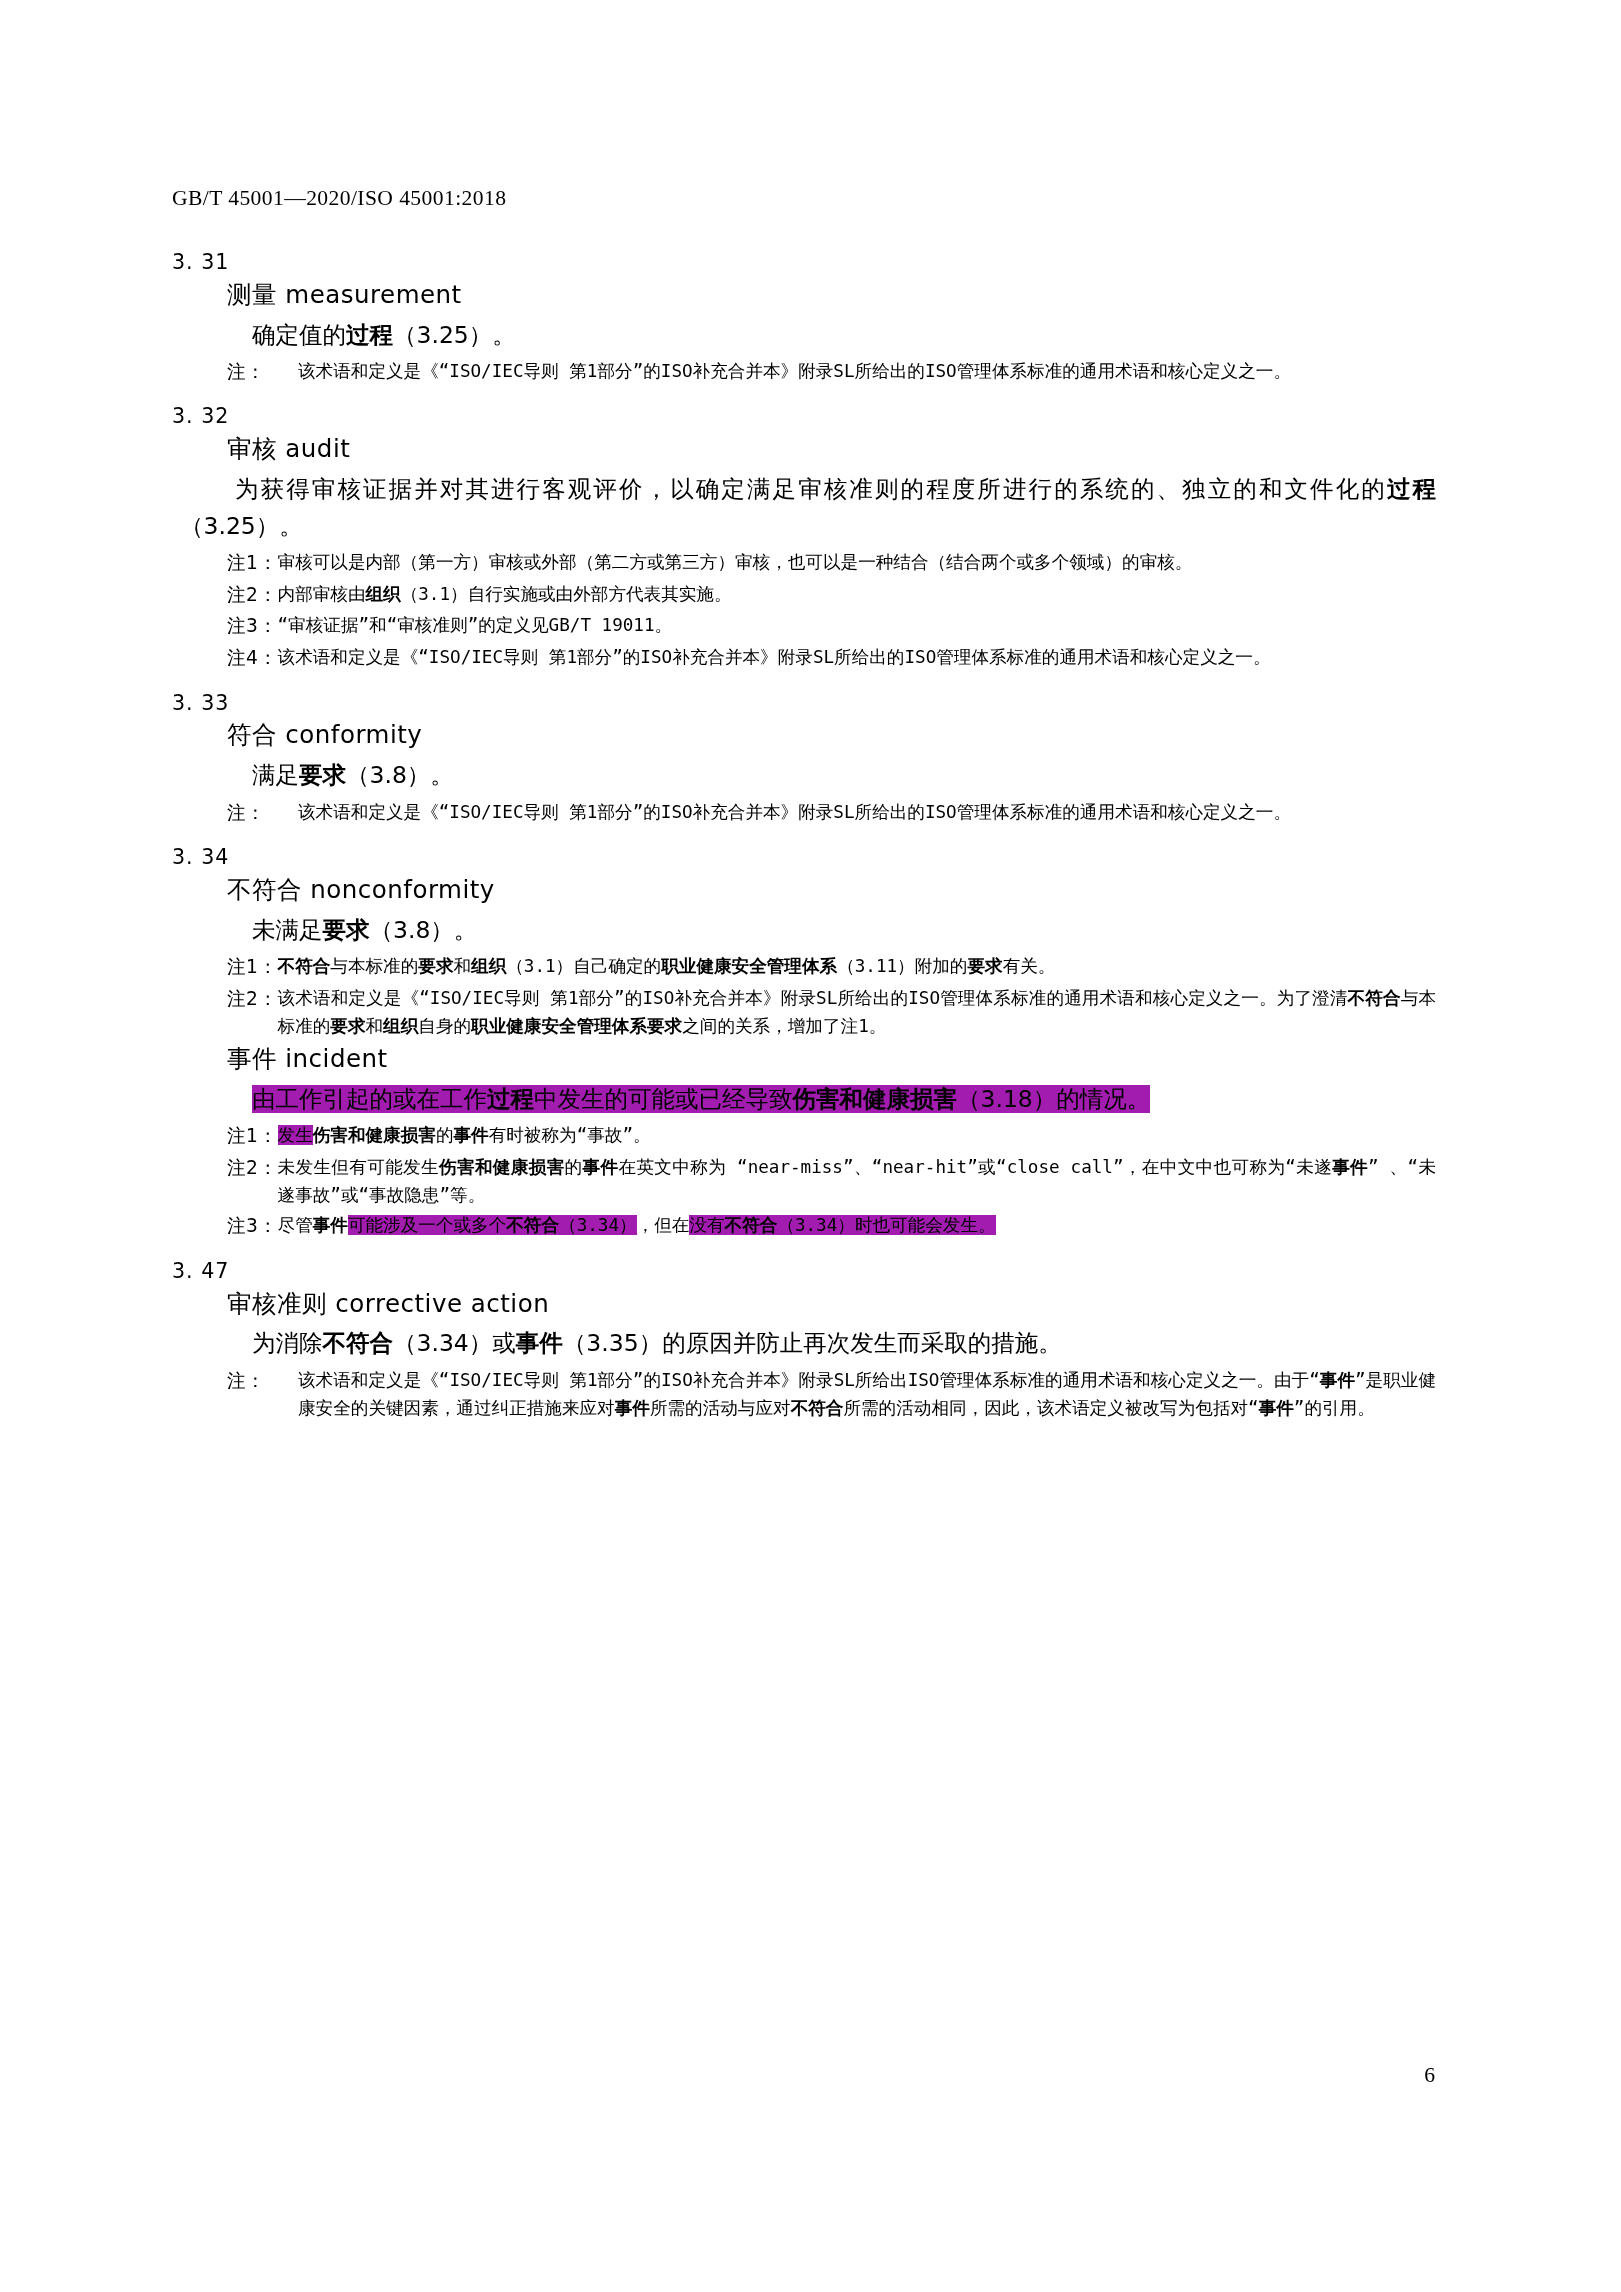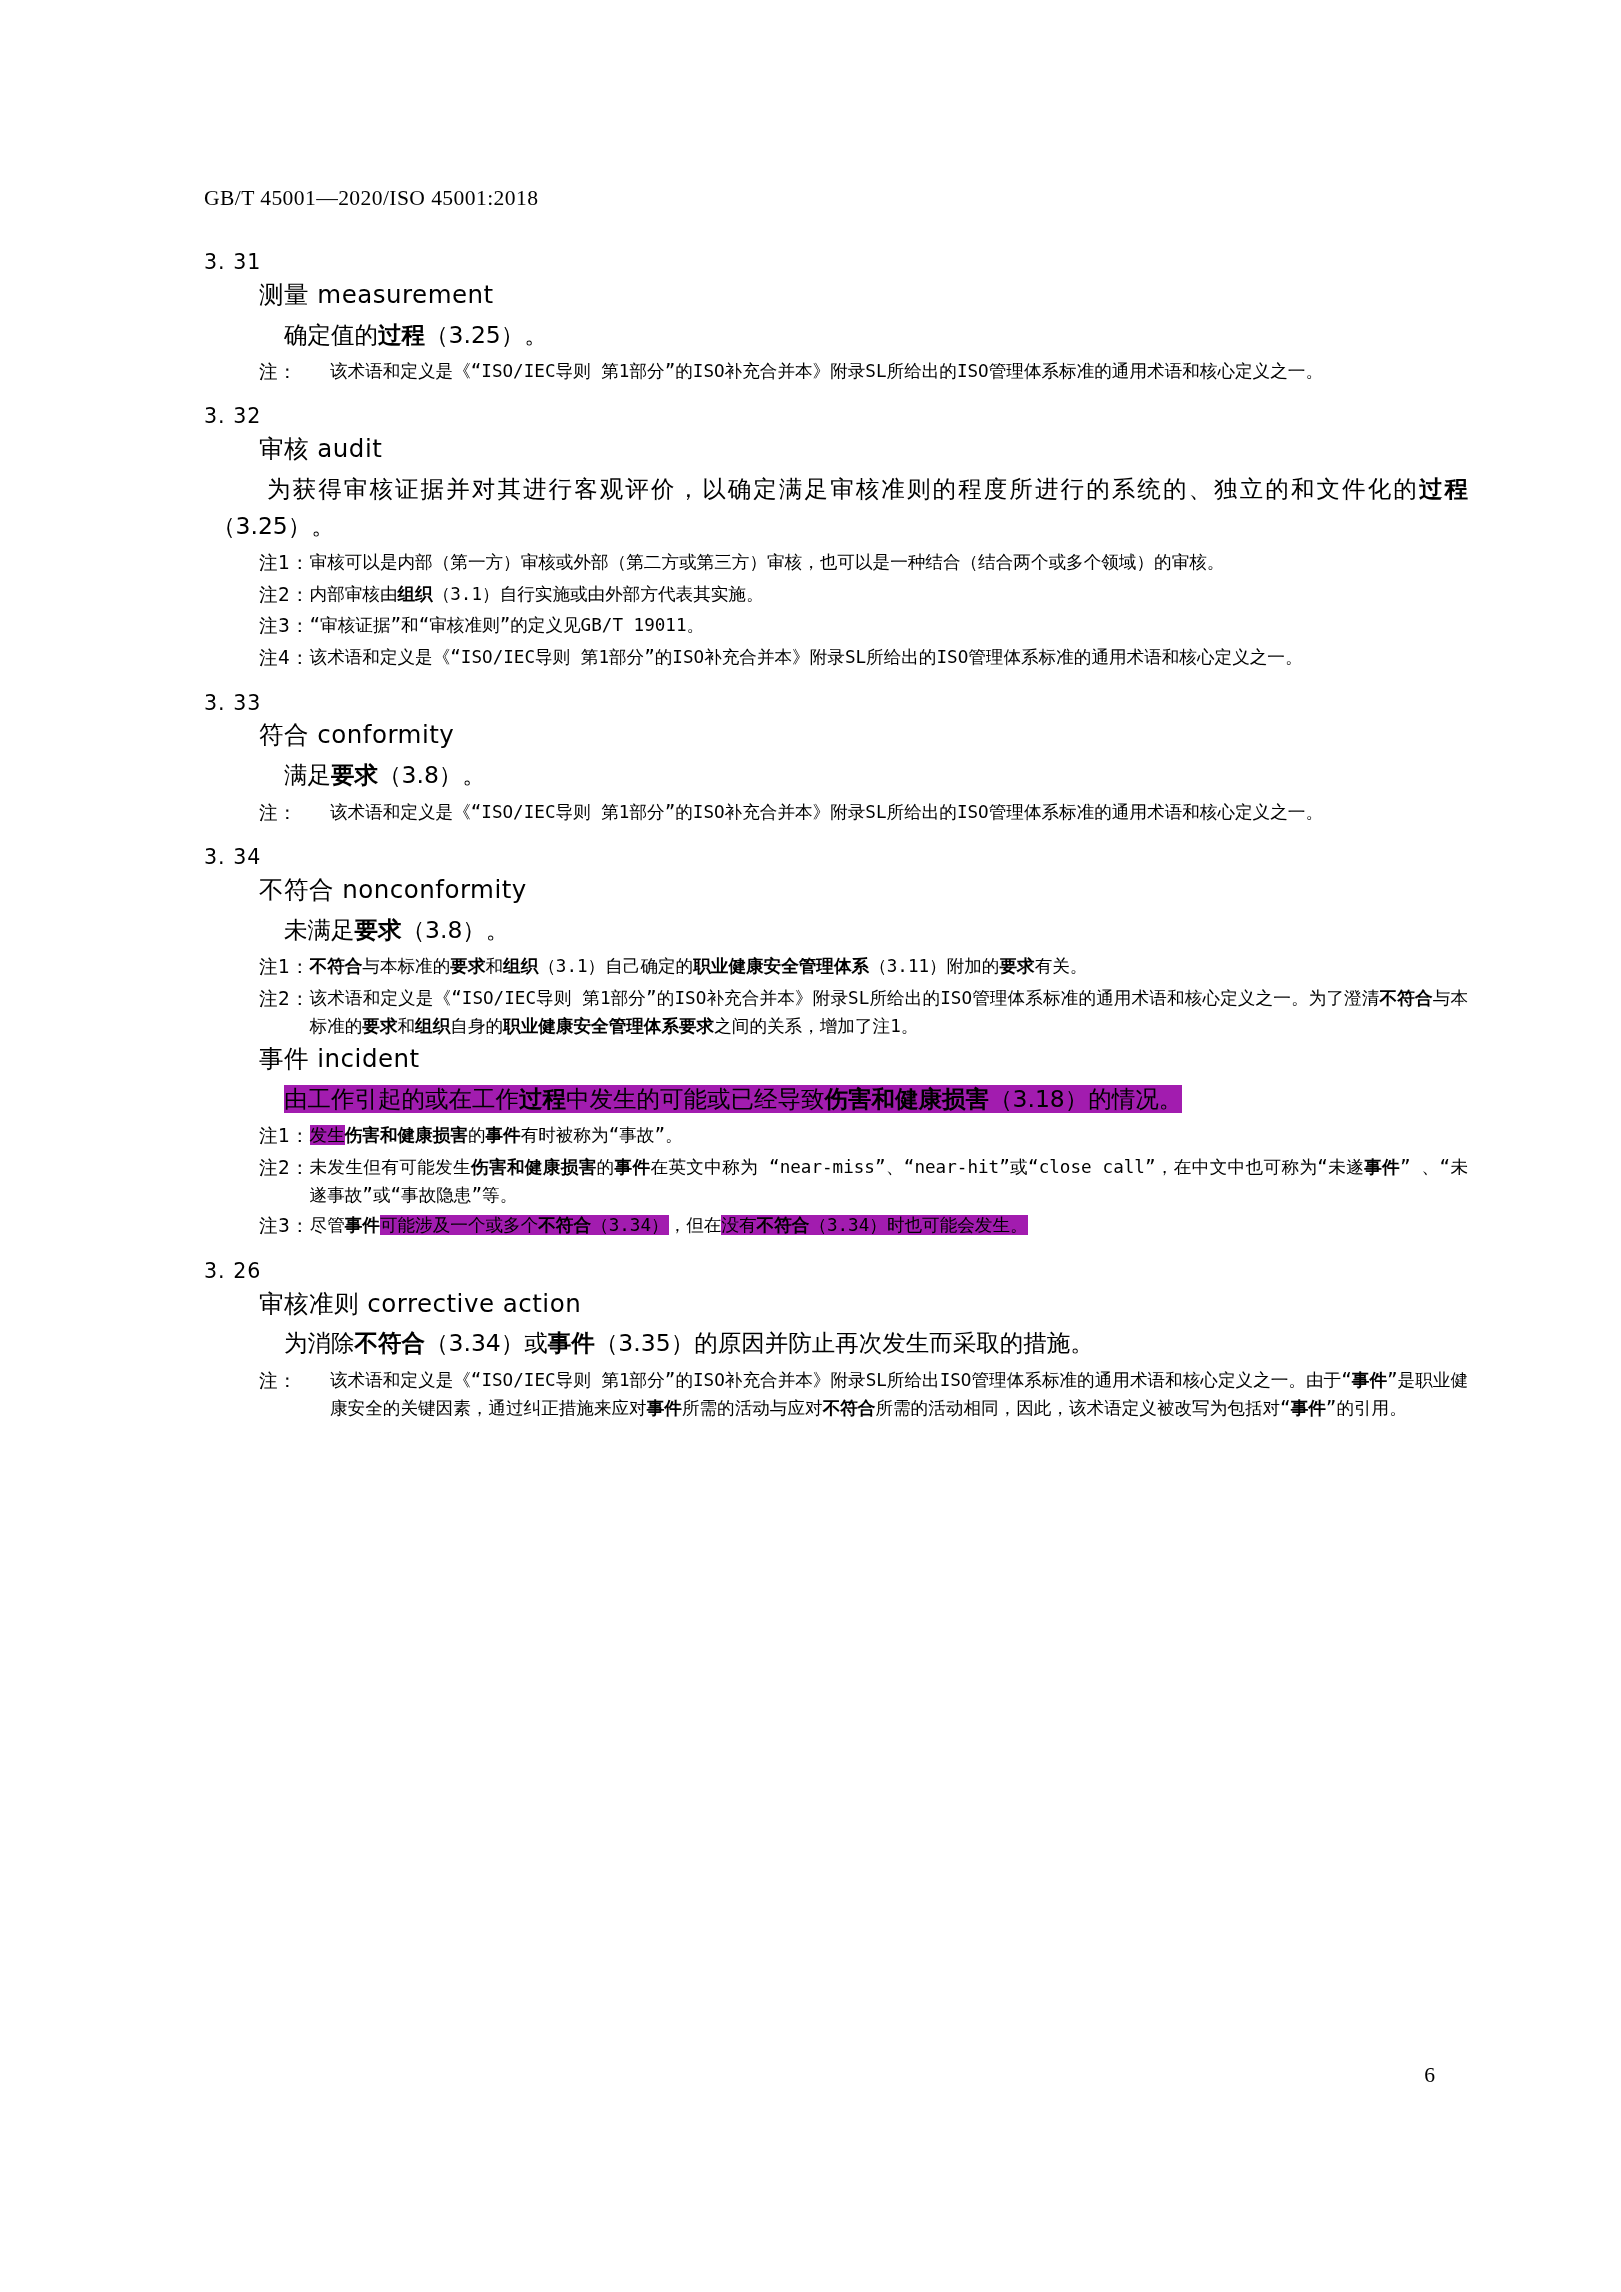--- a/index.html
+++ b/index.html
@@ -12,21 +12,21 @@
     width: 1621px;
     height: 2293px;
     background: #ffffff;
     margin: 0 auto;
     font-family: "Liberation Serif", "DejaVu Serif", serif;
     color: #000000;
     box-sizing: border-box;
   }
   .content {
     position: absolute;
-    left: 204px;
+    left: 172px;
     top: 186px;
     width: 1264px;
   }
   .header {
     font-family: "Liberation Serif", serif;
     font-size: 21.6px;
     letter-spacing: 0.4px;
     margin-bottom: 39px;
   }
   .entry {
@@ -185,21 +185,21 @@
           <span class="note-body mono">未发生但有可能发生<b>伤害和健康损害</b>的<b>事件</b>在英文中称为 “near-miss”、“near-hit”或“close call”，在中文中也可称为“未遂<b>事件</b>” 、“未遂事故”或“事故隐患”等。</span>
         </div>
         <div class="note">
           <span class="note-label">注3：</span>
           <span class="note-body mono">尽管<b>事件</b><span class="hl">可能涉及一个或多个<b>不符合</b>（3.34）</span>，但在<span class="hl">没有<b>不符合</b>（3.34）时也可能会发生。</span></span>
         </div>
       </div>
     </div>
 
     <div class="entry">
-      <div class="num">3. 26</div>
+      <div class="num">3. 47</div>
       <div class="term">审核准则  corrective action</div>
       <div class="def">为消除<b>不符合</b>（3.34）或<b>事件</b>（3.35）的原因并防止再次发生而采取的措施。</div>
       <div class="notes">
         <div class="note">
           <span class="note-label wide">注：</span>
           <span class="note-body mono">该术语和定义是《“ISO/IEC导则 第1部分”的ISO补充合并本》附录SL所给出ISO管理体系标准的通用术语和核心定义之一。由于“<b>事件</b>”是职业健康安全的关键因素，通过纠正措施来应对<b>事件</b>所需的活动与应对<b>不符合</b>所需的活动相同，因此，该术语定义被改写为包括对“<b>事件</b>”的引用。</span>
         </div>
       </div>
     </div>
 

